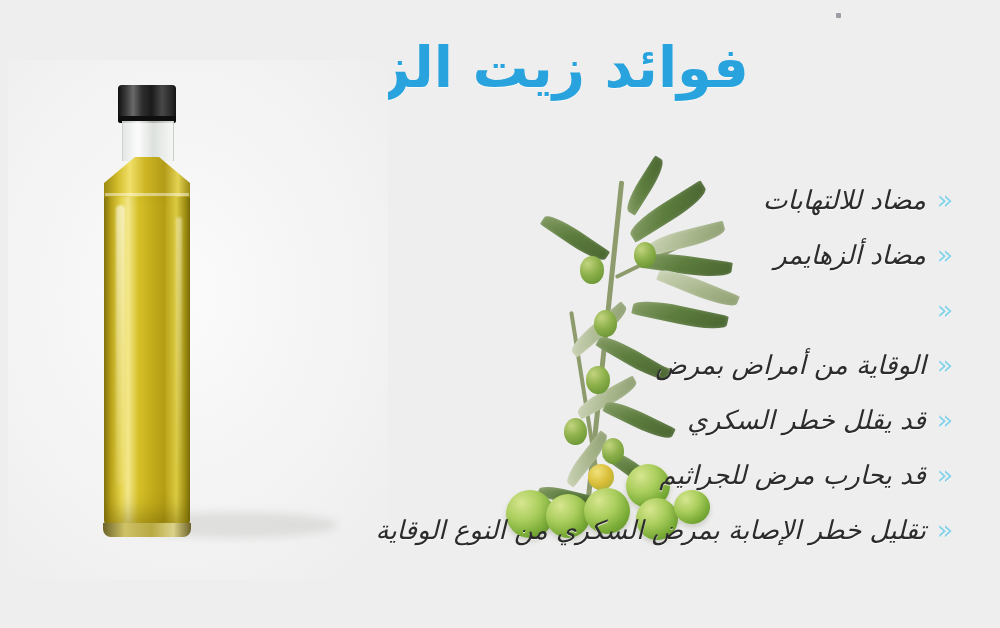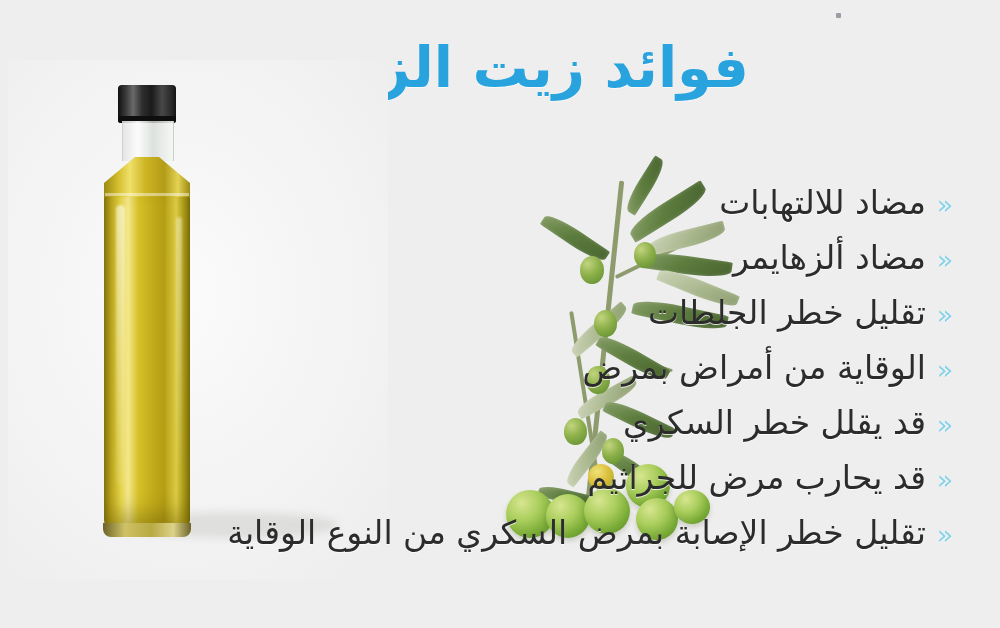--- a/index.html
+++ b/index.html
@@ -57,25 +57,26 @@
     color: #86d2e8;
     font-size: 27px;
     line-height: 1;
     width: 30px;
     text-align: center;
     margin-left: 4px;
     text-shadow: 0 1px 1px rgba(255,255,255,0.8);
   }
   .benefit-text {
     flex: 0 0 auto;
-    font-size: 33px;
+    font-size: 26px;
     color: #2c2c2c;
     line-height: 1;
     white-space: nowrap;
     text-shadow: 0 1px 0 rgba(255,255,255,0.75);
+    font-style: italic;
   }
 
   
   .photo {
     position: absolute;
     left: 8px;
     top: 60px;
     width: 380px;
     height: 520px;
   }
@@ -304,21 +305,20 @@
     <li class="benefit-row">
       <span class="chev">«</span>
       <span class="benefit-text">مضاد للالتهابات</span>
     </li>
     <li class="benefit-row">
       <span class="chev">«</span>
       <span class="benefit-text">مضاد ألزهايمر</span>
     </li>
     <li class="benefit-row">
       <span class="chev">«</span>
-      <span class="benefit-text">تقليل خطر الجلطات</span>
     </li>
     <li class="benefit-row">
       <span class="chev">«</span>
       <span class="benefit-text">الوقاية من أمراض بمرض</span>
     </li>
     <li class="benefit-row">
       <span class="chev">«</span>
       <span class="benefit-text">قد يقلل خطر السكري</span>
     </li>
     <li class="benefit-row">

